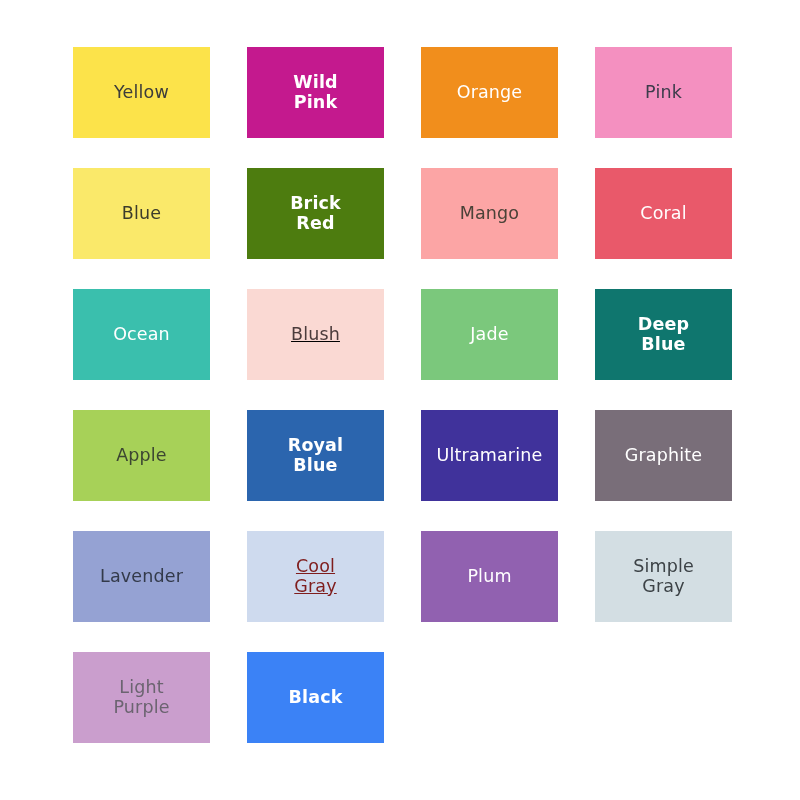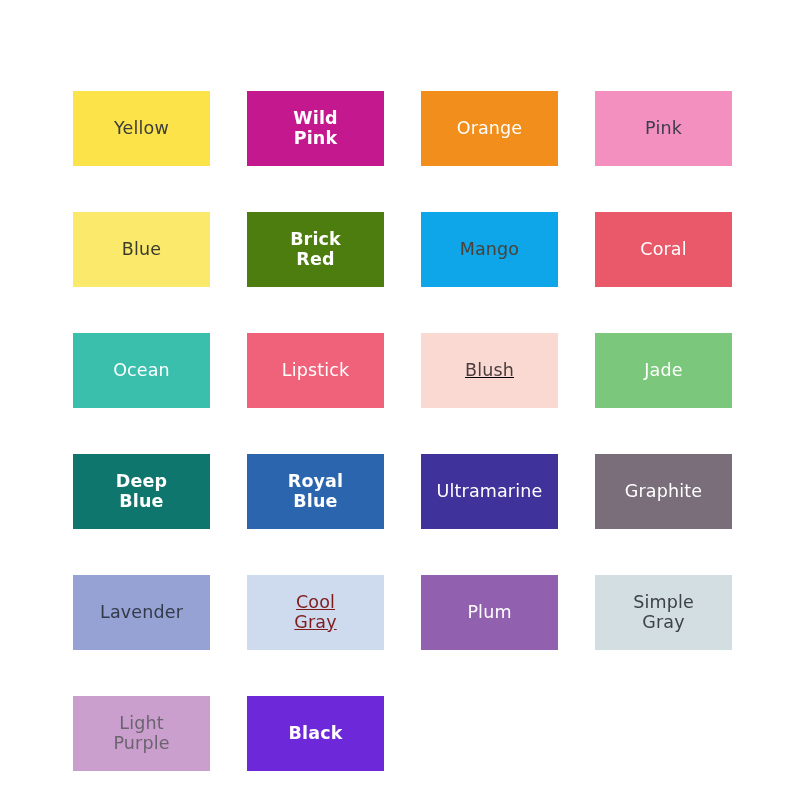--- a/index.html
+++ b/index.html
@@ -20,26 +20,25 @@
     top: 47px;
     display: grid;
     grid-template-columns: repeat(4, 137px);
     grid-template-rows: repeat(6, 91px);
     column-gap: 37px;
     row-gap: 30px;
   }
 
   .swatch {
     width: 137px;
-    height: 75px;
+    height: 91px;
     display: flex;
     align-items: center;
     justify-content: center;
     box-sizing: border-box;
-    margin-top: 44px;
   }
 
   .swatch-label {
     font-size: 17.5px;
     line-height: 1.14;
     text-align: center;
     letter-spacing: 0.15px;
     white-space: pre-line;
     font-weight: 400;
     padding: 0 4px;
@@ -66,41 +65,41 @@
     <div class="swatch" style="background-color: rgb(244, 144, 192);">
       <span class="swatch-label" style="color: rgb(60, 60, 75);">Pink</span>
     </div>
     <div class="swatch" style="background-color: rgb(250, 233, 106);">
       <span class="swatch-label" style="color: rgb(60, 60, 43);">Blue</span>
     </div>
     <div class="swatch" style="background-color: #4d7c0f;">
       <span class="swatch-label bold" style="color: rgb(255, 255, 255);">Brick
 Red</span>
     </div>
-    <div class="swatch" style="background-color: #0ea5e9; justify-content: center;">
+    <div class="swatch" style="background-color: #fca5a5; justify-content: center;">
       <span class="swatch-label" style="color: rgb(74, 66, 56);">Mango</span>
     </div>
     <div class="swatch" style="background-color: rgb(233, 89, 106);">
       <span class="swatch-label" style="color: rgb(255, 255, 255);">Coral</span>
     </div>
     <div class="swatch" style="background-color: rgb(58, 191, 173);">
       <span class="swatch-label" style="color: rgb(255, 255, 255);">Ocean</span>
-    </div>
-    <div class="swatch" style="background-color: rgb(240, 98, 121);">
-      <span class="swatch-label" style="color: rgb(255, 255, 255);">Lipstick</span>
     </div>
     <div class="swatch" style="background-color: rgb(250, 217, 211); text-decoration: underline;">
       <span class="swatch-label" style="color: rgb(75, 60, 60);">Blush</span>
     </div>
     <div class="swatch" style="background-color: rgb(123, 200, 124);">
       <span class="swatch-label" style="color: rgb(255, 255, 255);">Jade</span>
     </div>
     <div class="swatch" style="background-color: #0f766e;">
       <span class="swatch-label bold" style="color: rgb(255, 255, 255);">Deep
 Blue</span>
+    </div>
+    <div class="swatch" style="background-color: rgb(167, 209, 88);">
+      <span class="swatch-label" style="color: rgb(60, 70, 50);">Apple</span>
     </div>
     <div class="swatch" style="background-color: rgb(43, 101, 174);">
       <span class="swatch-label bold" style="color: rgb(255, 255, 255);">Royal
 Blue</span>
     </div>
     <div class="swatch" style="background-color: rgb(64, 50, 155);">
       <span class="swatch-label" style="color: rgb(255, 255, 255);">Ultramarine</span>
     </div>
     <div class="swatch" style="background-color: rgb(121, 110, 121);">
       <span class="swatch-label" style="color: rgb(255, 255, 255);">Graphite</span>
@@ -116,16 +115,16 @@
       <span class="swatch-label" style="color: rgb(255, 255, 255);">Plum</span>
     </div>
     <div class="swatch" style="background-color: rgb(211, 222, 227);">
       <span class="swatch-label" style="color: rgb(60, 66, 70);">Simple
 Gray</span>
     </div>
     <div class="swatch" style="background-color: rgb(202, 158, 205);">
       <span class="swatch-label" style="color: rgb(107, 100, 112);">Light
 Purple</span>
     </div>
-    <div class="swatch" style="background-color: #6d28d9;">
+    <div class="swatch" style="background-color: #3b82f6;">
       <span class="swatch-label bold" style="color: rgb(255, 255, 255);">Black</span>
     </div>
   </div>
 
 </body></html>

